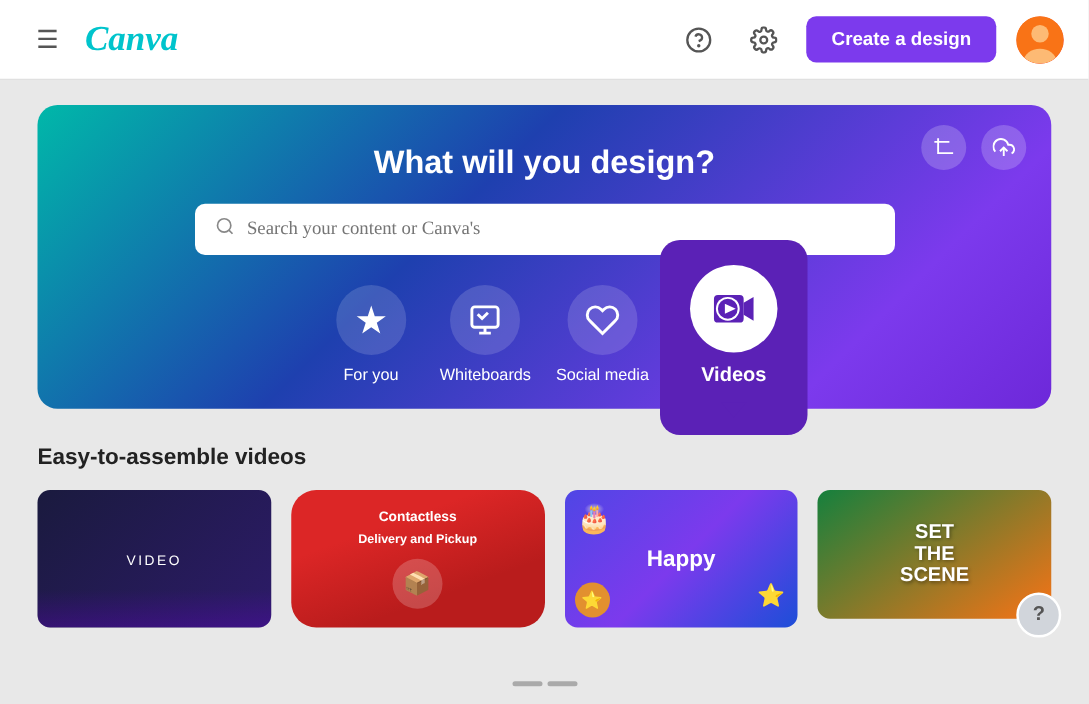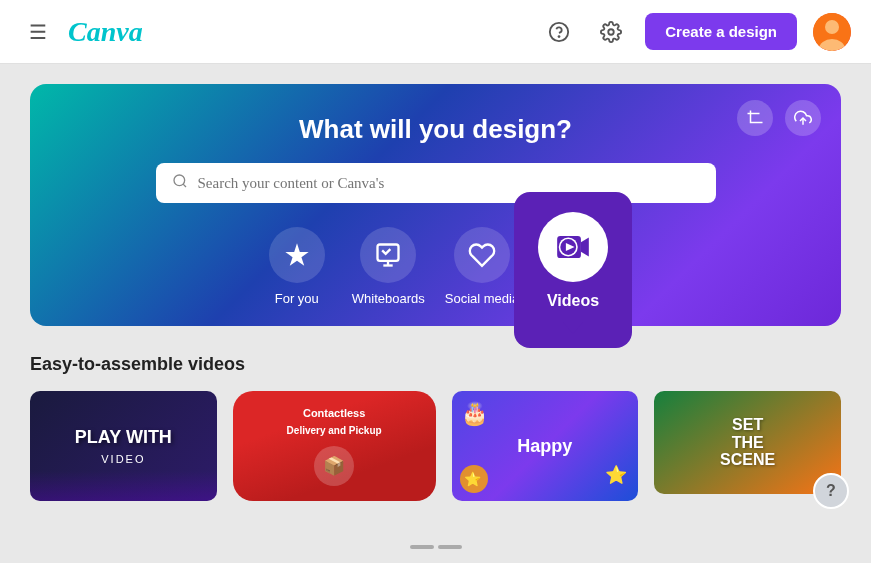--- a/index.html
+++ b/index.html
@@ -423,40 +423,39 @@
             <circle cx="4" cy="5" r="3" fill="white" opacity="0.6"></circle>
             <circle cx="14" cy="5" r="3" fill="white" opacity="0.6"></circle>
             <circle cx="24" cy="5" r="3" fill="white" opacity="0.6"></circle>
           </svg>
         </div>
         <span class="category-label" style="color:rgba(255,255,255,0.7);">More</span>
       </div>
     </div>
   </div>
 
-  <div class="videos-popup" style="position:absolute; top:192px; left:484px;">
+  <div class="videos-popup" style="position:absolute; top:192px; left:498px;">
     <div class="videos-popup-icon">
       <svg width="38" height="38" viewBox="0 0 24 24" fill="#5b21b6">
         <rect x="2" y="5" width="15" height="14" rx="2" fill="#5b21b6"></rect>
         <polygon points="17,9 22,6 22,18 17,15" fill="#5b21b6"></polygon>
         <circle cx="9" cy="12" r="6" fill="white"></circle>
         <circle cx="9" cy="12" r="5" fill="#5b21b6"></circle>
         <polygon points="7.5,9.5 13,12 7.5,14.5" fill="white"></polygon>
       </svg>
     </div>
     <span class="videos-popup-label">Videos</span>
     <div class="videos-popup-arrow"></div>
   </div>
 
   <div>
     <h2 class="section-title">Easy-to-assemble videos</h2>
     <div class="thumbnails">
 
       <div class="thumb thumb-1" style="background: linear-gradient(135deg, #1a1a3e, #2d1b69); flex:1;">
-        <div class="thumb-1-text">PLAY WITH</div>
         <div class="thumb-1-sub">VIDEO</div>
         <div style="position:absolute;bottom:0;left:0;right:0;height:30px;background:linear-gradient(transparent,rgba(100,0,200,0.3));"></div>
       </div>
 
       <div class="thumb thumb-2" style="flex:1; background: linear-gradient(160deg, #dc2626 30%, #b91c1c 70%);">
         <div style="color:white;font-size:11px;font-weight:700;text-align:center;line-height:1.4;">
           <div>Contactless</div>
           <div style="font-size:10px;margin-top:2px;">Delivery and Pickup</div>
         </div>
         <div style="width:40px;height:40px;background:rgba(255,255,255,0.2);border-radius:50%;margin-top:8px;display:flex;align-items:center;justify-content:center;font-size:18px;">📦</div>

